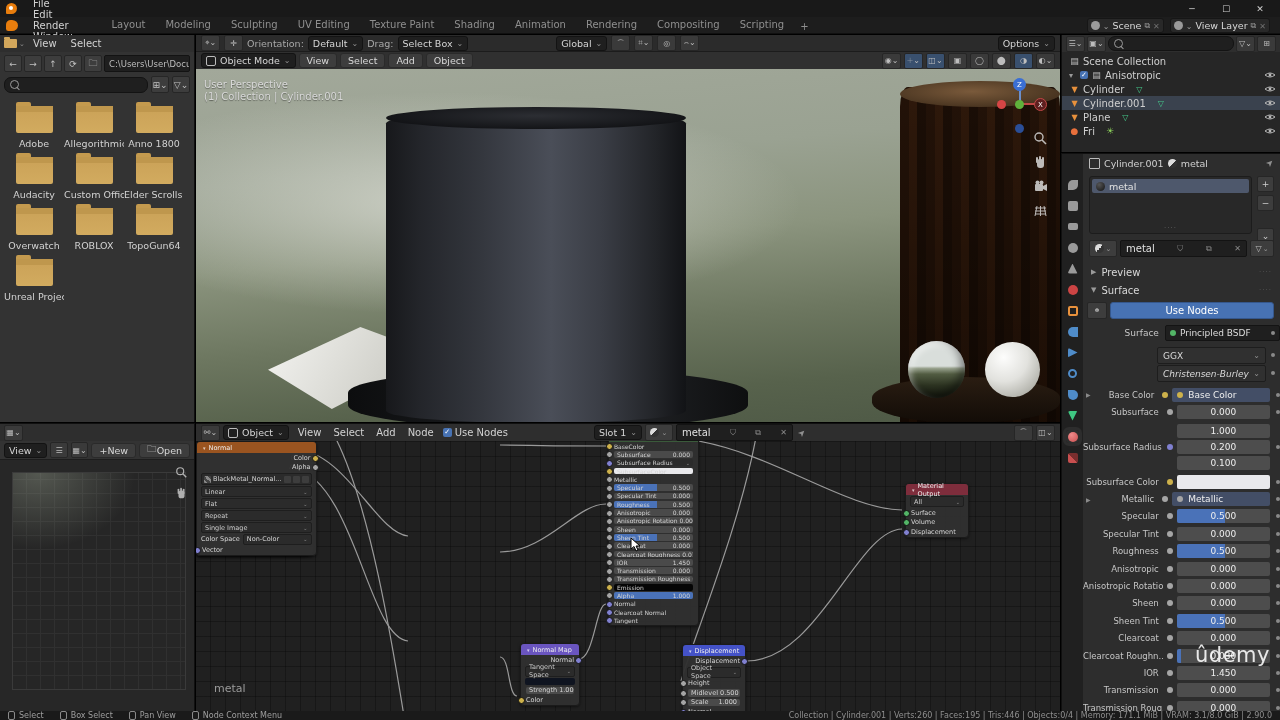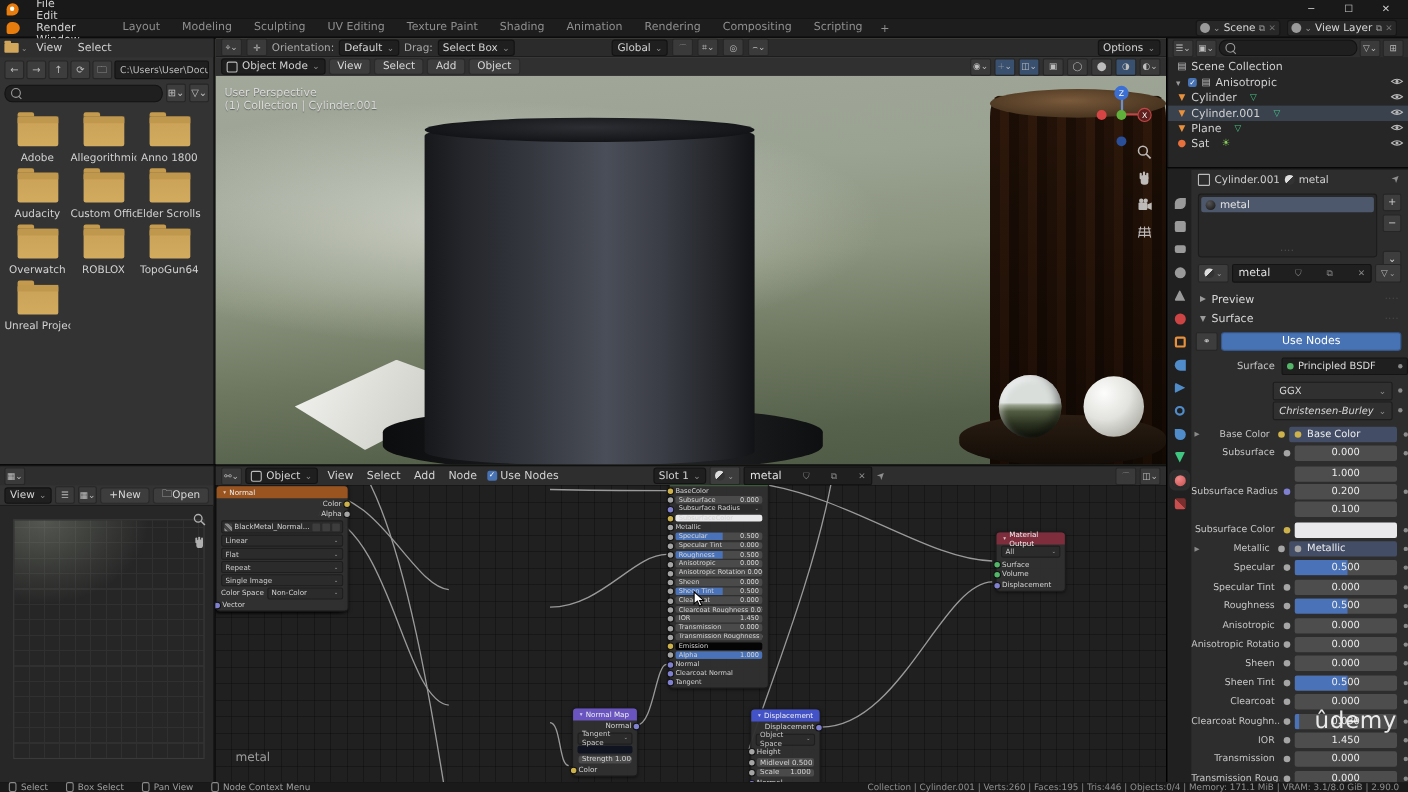--- a/index.html
+++ b/index.html
@@ -504,21 +504,21 @@
           <svg class="eye-svg" viewBox="0 0 12 8">
             <path d="M1 4 Q6 0 11 4 Q6 8 1 4 Z" fill="none" stroke="#b8b8b8" stroke-width="1"></path>
             <circle cx="6" cy="4" r="1.4" fill="#b8b8b8"></circle>
           </svg>
         </span>
       </div>
       <div class="ol-row">
         <span class="ol-ind"></span>
 
         <span class="ol-ico k-light"></span>
-        <span>Sat</span>
+        <span>Fri</span>
         <span class="ol-dico k-sundata"></span>
         <span class="ol-eye">
           <svg class="eye-svg" viewBox="0 0 12 8">
             <path d="M1 4 Q6 0 11 4 Q6 8 1 4 Z" fill="none" stroke="#b8b8b8" stroke-width="1"></path>
             <circle cx="6" cy="4" r="1.4" fill="#b8b8b8"></circle>
           </svg>
         </span>
       </div>
     </div>
 </div>

